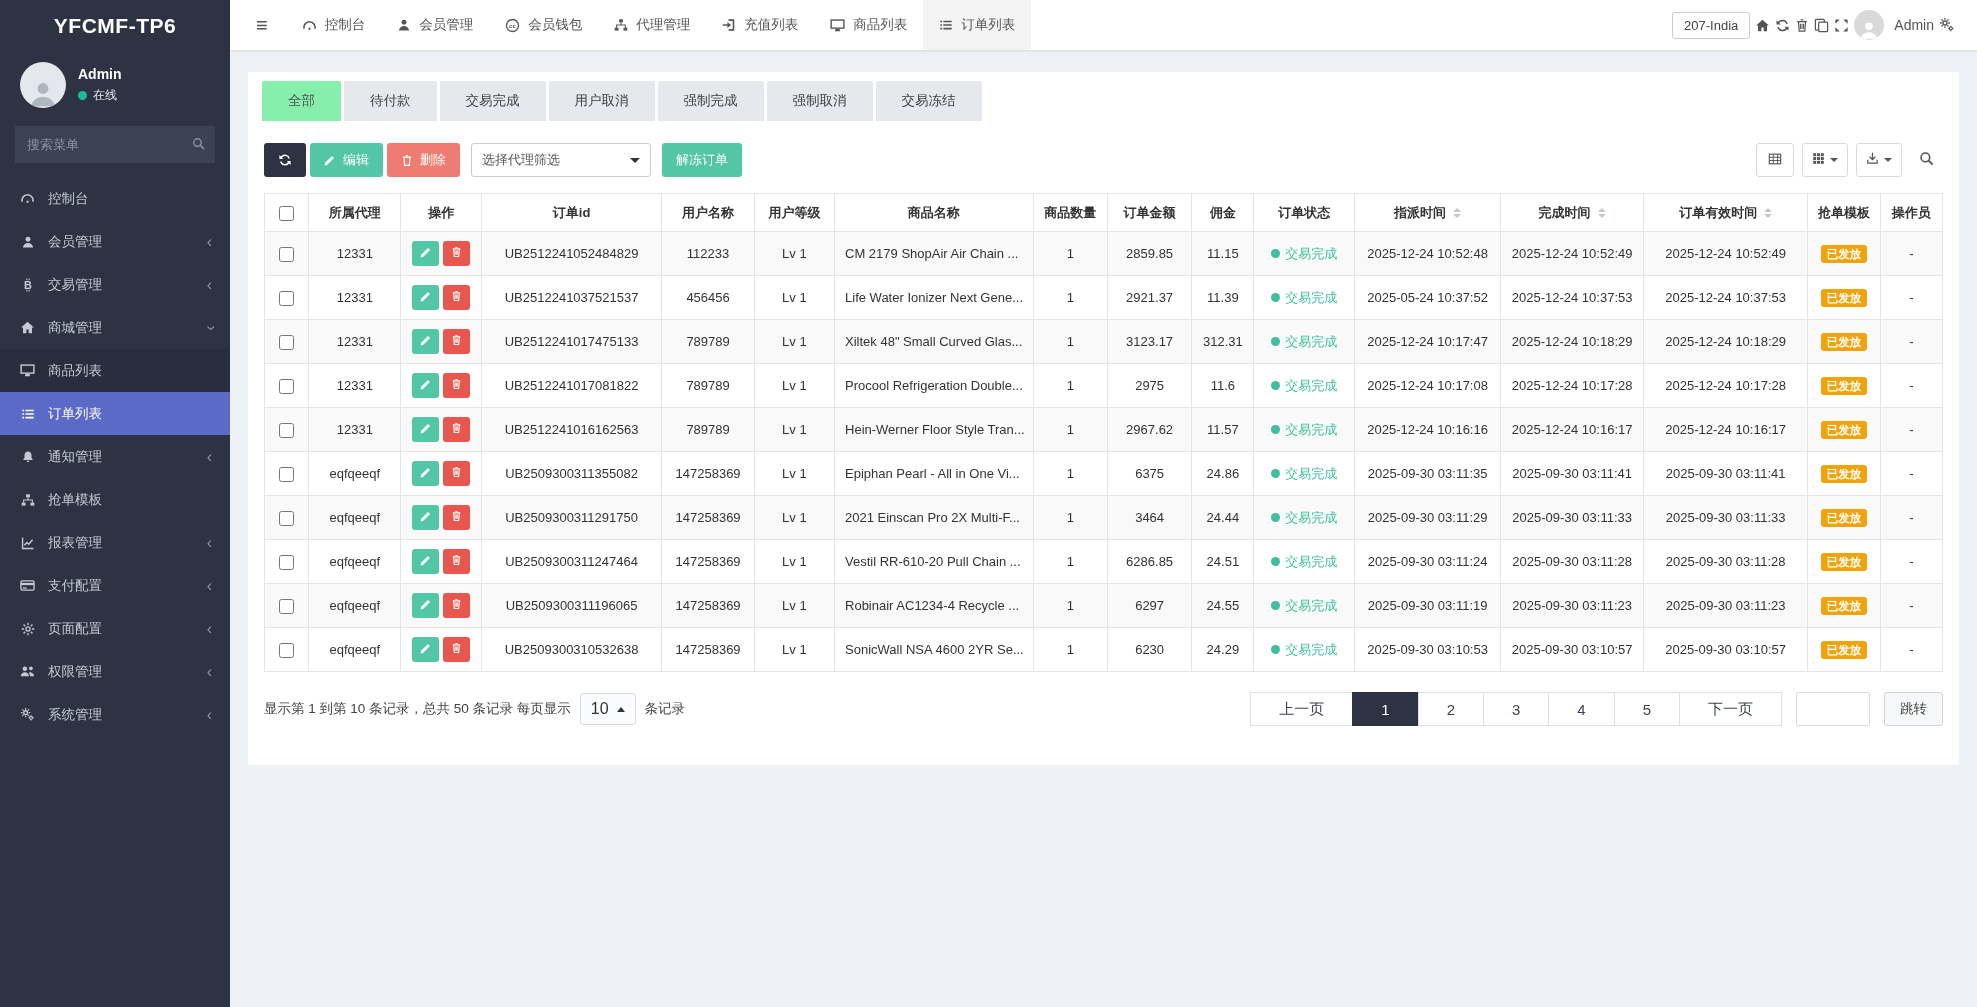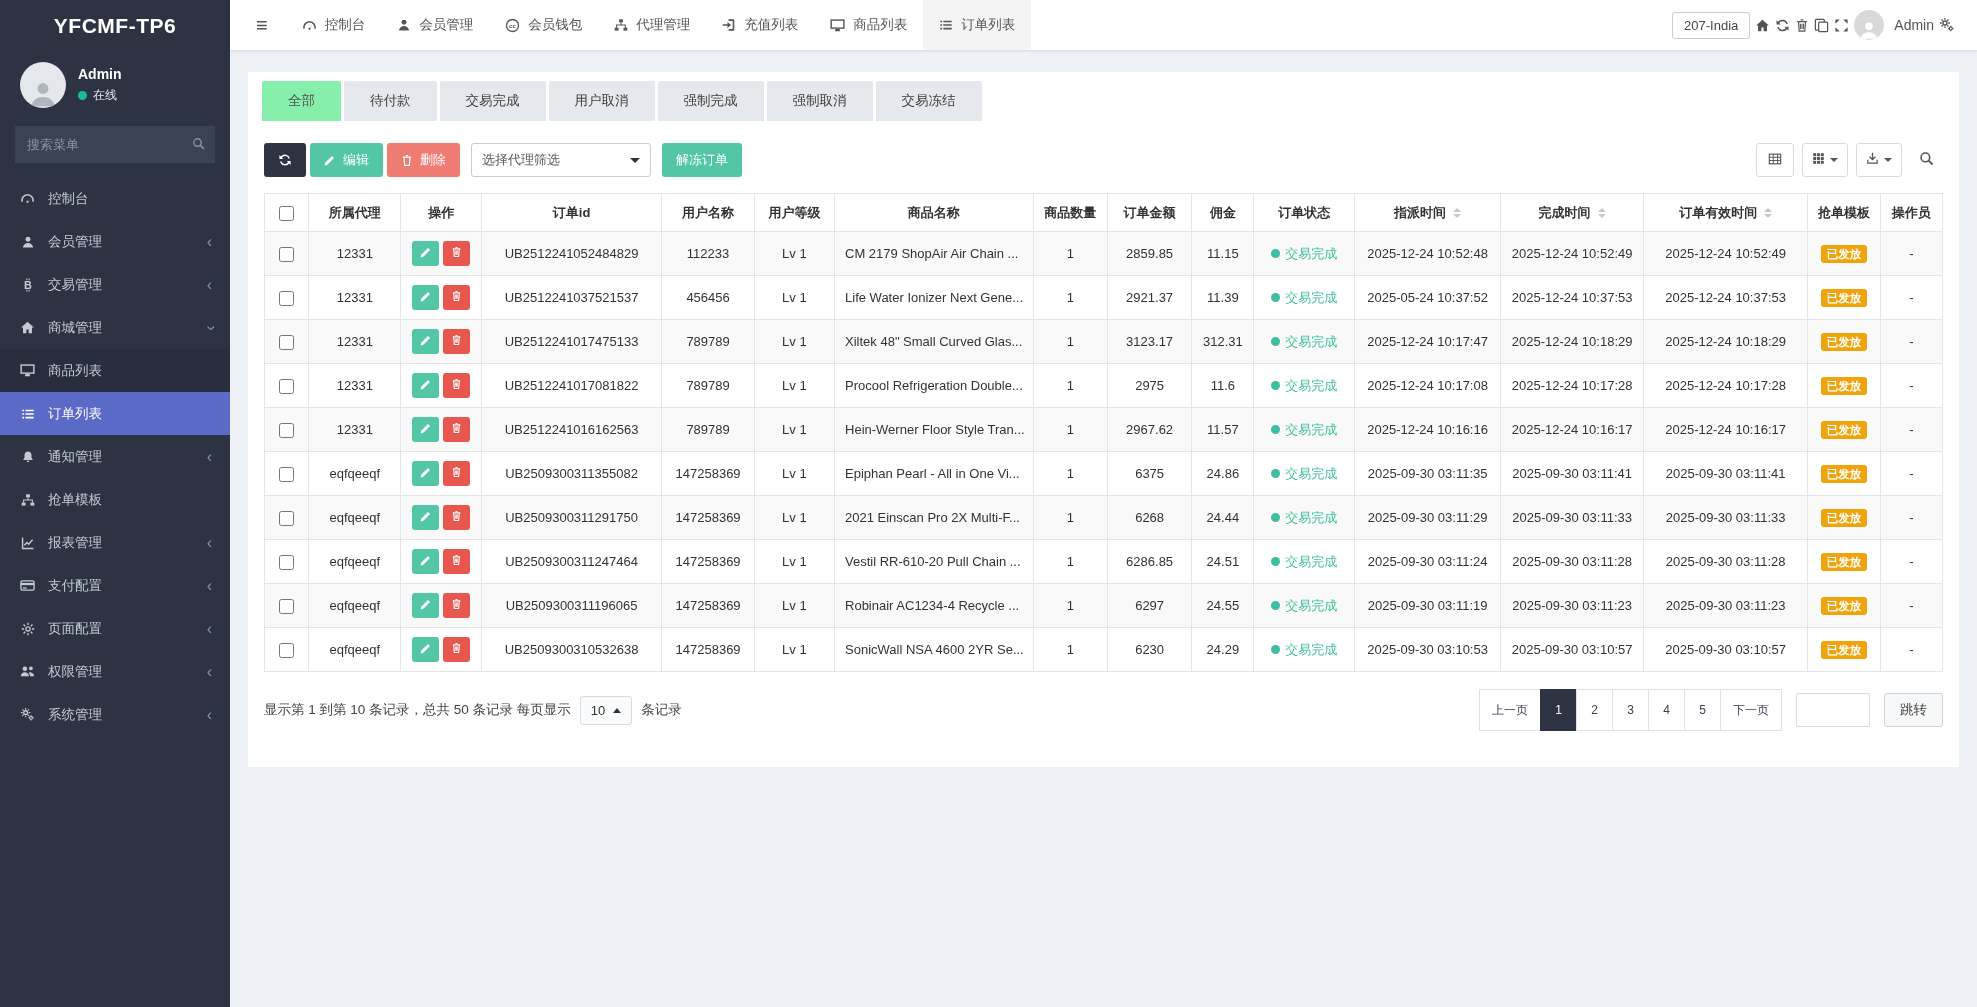--- a/index.html
+++ b/index.html
@@ -75,24 +75,24 @@
   .op-btn{width:27px;height:25px;border:none;border-radius:3px;color:#fff;display:inline-flex;align-items:center;justify-content:center;cursor:pointer;margin:0 2px;vertical-align:middle}
   .op-edit{background:#53C6A6}
   .op-del{background:#E8574E}
   .status{color:#3FBF9F;display:inline-flex;align-items:center;gap:5px}
   .status .dot2{width:9px;height:9px;border-radius:50%;background:#3FBF9F}
   .badge{background:#F0A30A;color:#fff;font-size:11.5px;font-weight:bold;padding:3px 6px;border-radius:3px}
   input[type=checkbox]{width:15px;height:15px;margin:0;vertical-align:middle}
 
   
   .table-footer{display:flex;align-items:center;padding:17px 16px 0;font-size:13.5px;color:#444}
-  .pagesize{border:1px solid #D7DBE0;background:#FAFBFC;border-radius:3px;padding:6px 10px;margin:4px 9px;display:inline-flex;align-items:center;gap:8px;cursor:pointer;font-size:13px;color:#333}
+  .pagesize{border:1px solid #D7DBE0;background:#FAFBFC;border-radius:3px;padding:6px 10px;margin:4px 9px;display:inline-flex;align-items:center;gap:8px;cursor:pointer;font-size:16px;color:#333}
   .caret-up{width:0;height:0;border-left:4px solid transparent;border-right:4px solid transparent;border-bottom:5px solid #333}
   .pagination{margin-left:auto;display:flex;align-items:center}
-  .page-btn{min-width:37px;height:42px;box-sizing:border-box;border:1px solid #DDE1E5;background:#fff;color:#3A4254;font-size:12px;display:flex;align-items:center;justify-content:center;padding:0 12px;margin-left:-1px;cursor:pointer}
+  .page-btn{min-width:37px;height:34px;box-sizing:border-box;border:1px solid #DDE1E5;background:#fff;color:#3A4254;font-size:15px;display:flex;align-items:center;justify-content:center;padding:0 28px;margin-left:-1px;cursor:pointer}
   .page-btn.active{background:#2E3344;border-color:#2E3344;color:#fff}
   .jump-input{width:74px;height:34px;box-sizing:border-box;border:1px solid #D7DBE0;border-radius:2px;margin-left:14px;font-size:13px;padding:0 6px;outline:none}
   .jump-btn{height:34px;border:1px solid #CFD4D9;background:#F7F8F9;border-radius:3px;color:#444;font-size:13.5px;padding:0 15px;margin-left:14px;cursor:pointer;font-family:inherit}
 </style>
 </head>
 <body>
 
 <div class="app">
 
   <aside class="sidebar">
@@ -700,21 +700,21 @@
                       <span class="icn"><svg width="11" height="12" viewBox="0 0 16 16">
                           <path d="M2.5 3.5h11M6.5 1.5h3M4 3.5l.8 11h6.4l.8-11" fill="none" stroke="currentColor" stroke-width="1.6"></path>
                           <path d="M6.3 6v6M8 6v6M9.7 6v6" stroke="currentColor" stroke-width="1.2" fill="none"></path>
                         </svg></span>
                     </button></td>
                   <td>UB2509300311291750</td>
                   <td>147258369</td>
                   <td>Lv 1</td>
                   <td class="product">2021 Einscan Pro 2X Multi-F...</td>
                   <td>1</td>
-                  <td>6268</td>
+                  <td>3464</td>
                   <td>24.44</td>
                   <td><span class="status">
                       <span class="dot2"></span>
                       <span>交易完成</span>
                     </span></td>
                   <td>2025-09-30 03:11:29</td>
                   <td>2025-09-30 03:11:33</td>
                   <td>2025-09-30 03:11:33</td>
                   <td><span class="badge">已发放</span></td>
                   <td>-</td>

